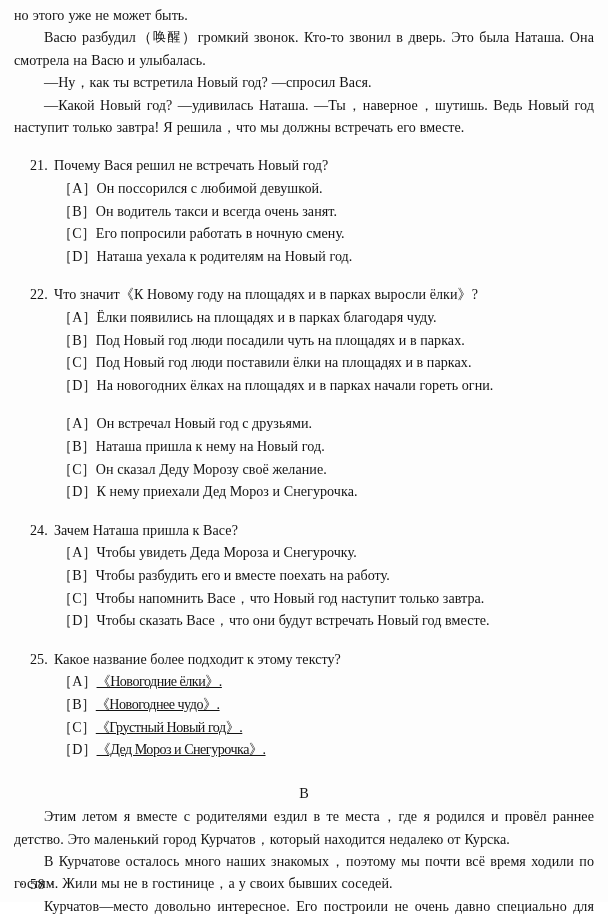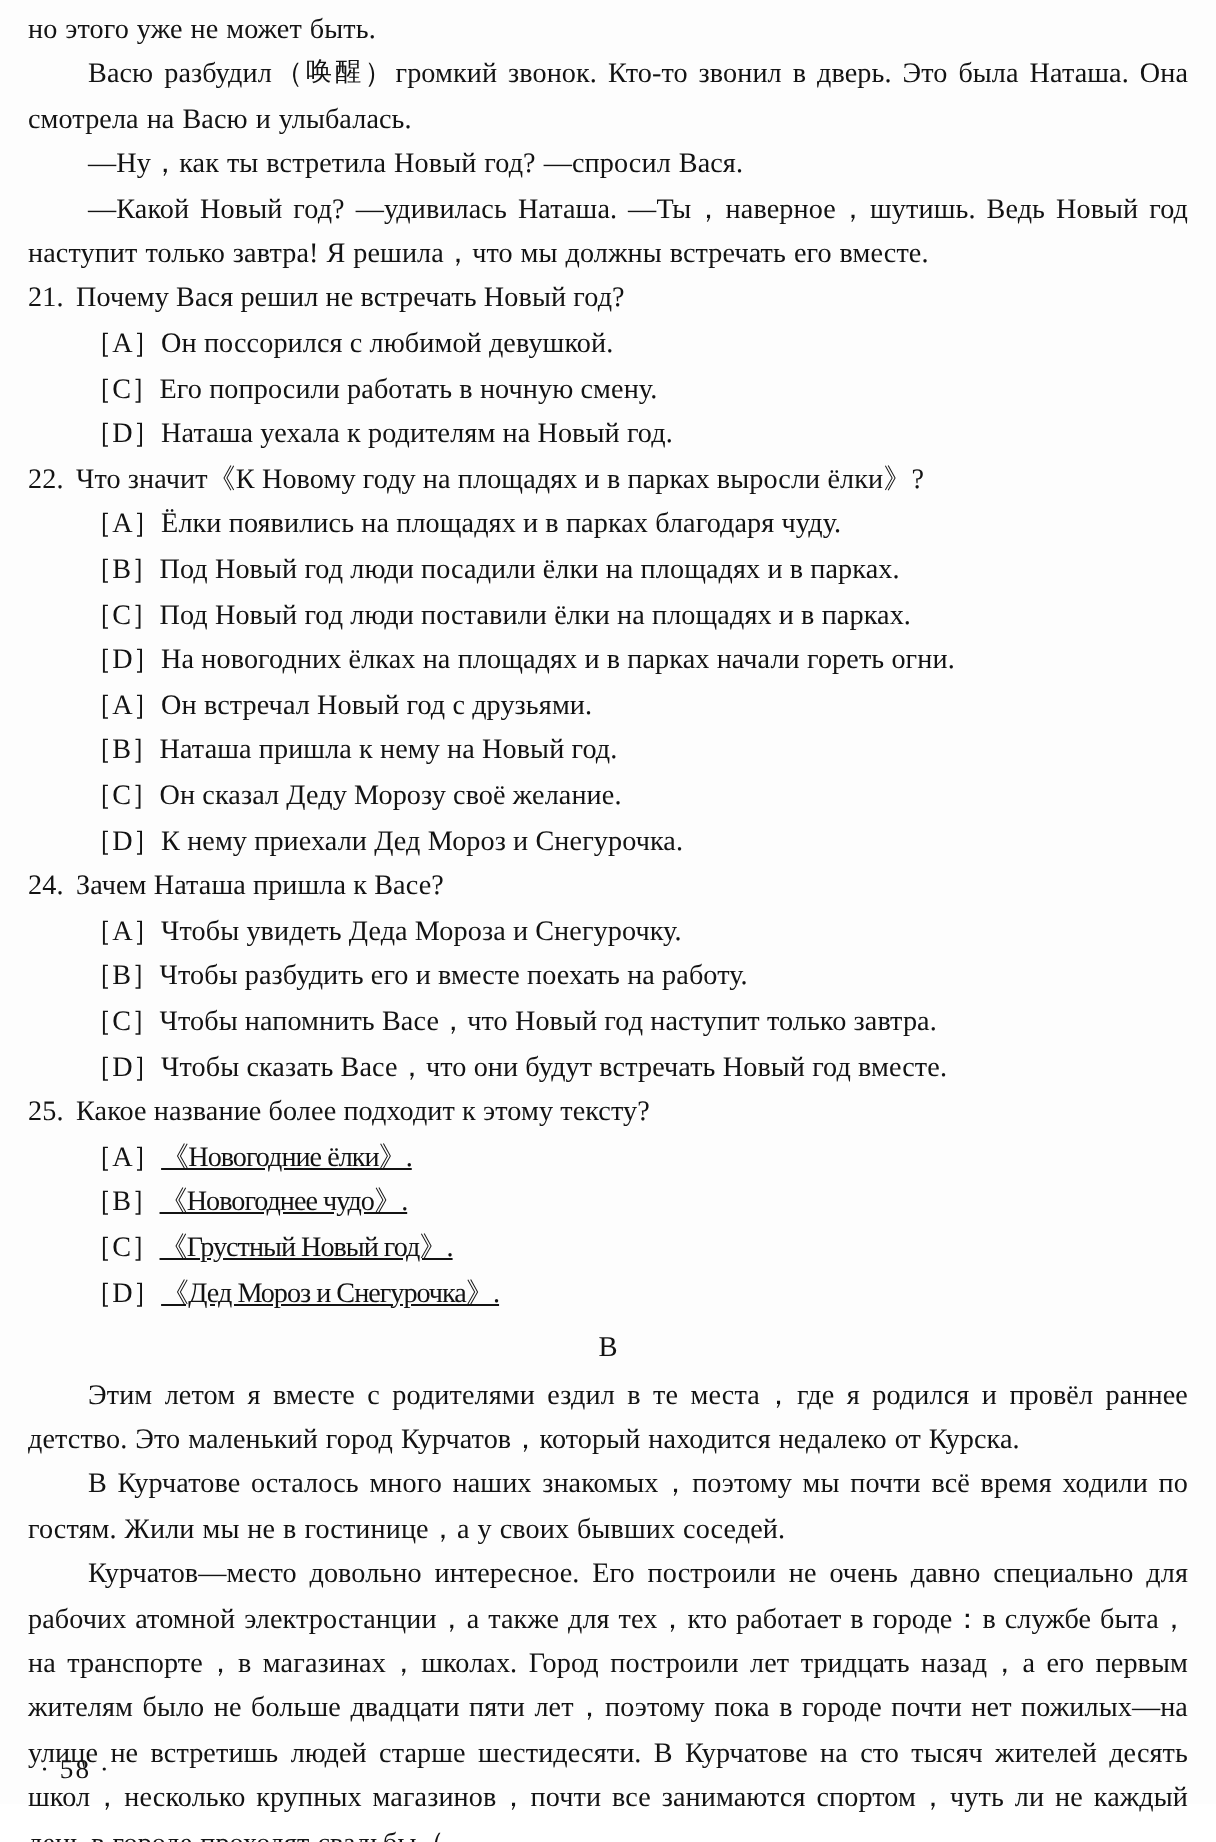--- a/index.html
+++ b/index.html
@@ -39,21 +39,21 @@
   .para.noindent {
     text-indent: 0;
   }
   .gloss {
     font-family: "DejaVu Sans", sans-serif;
     font-size: 13px;
     vertical-align: 1px;
   }
   
   .qblock {
-    margin: 0;
+    margin: 16px;
   }
   .qline {
     font-size: 14.1px;
     line-height: 22.6px;
     margin: 0;
     white-space: nowrap;
     letter-spacing: 0.05px;
   }
   .qnum {
     display: inline-block;
@@ -101,28 +101,29 @@
     <p class="para indent"><span>Васю разбудил（</span><span class="gloss">唤醒</span><span>）громкий звонок. Кто-то звонил в дверь. Это была Наташа. Она смотрела на Васю и улыбалась.</span></p>
 
     <p class="para indent">—Ну，как ты встретила Новый год? —спросил Вася.</p>
 
     <p class="para indent">—Какой Новый год? —удивилась Наташа. —Ты，наверное，шутишь. Ведь Новый год наступит только завтра! Я решила，что мы должны встречать его вместе.</p>
   </div>
 
   <div class="qblock">
     <p class="qline"><span class="qnum">21.</span><span>Почему Вася решил не встречать Новый год?</span></p>
     <p class="opt">［<span>A</span>］<span>Он поссорился с любимой девушкой.</span></p>
+    <p class="opt">［<span>B</span>］<span>Он водитель такси и всегда очень занят.</span></p>
     <p class="opt">［<span>C</span>］<span>Его попросили работать в ночную смену.</span></p>
     <p class="opt">［<span>D</span>］<span>Наташа уехала к родителям на Новый год.</span></p>
   </div>
 
   <div class="qblock">
     <p class="qline"><span class="qnum">22.</span><span>Что значит《К Новому году на площадях и в парках выросли ёлки》?</span></p>
     <p class="opt">［<span>A</span>］<span>Ёлки появились на площадях и в парках благодаря чуду.</span></p>
-    <p class="opt">［<span>B</span>］<span>Под Новый год люди посадили ёлки на площадях и в парках.</span></p>
+    <p class="opt">［<span>B</span>］<span>Под Новый год люди посадили чуть на площадях и в парках.</span></p>
     <p class="opt">［<span>C</span>］<span>Под Новый год люди поставили ёлки на площадях и в парках.</span></p>
     <p class="opt">［<span>D</span>］<span>На новогодних ёлках на площадях и в парках начали гореть огни.</span></p>
   </div>
 
   <div class="qblock">
     <p class="opt">［<span>A</span>］<span>Он встречал Новый год с друзьями.</span></p>
     <p class="opt">［<span>B</span>］<span>Наташа пришла к нему на Новый год.</span></p>
     <p class="opt">［<span>C</span>］<span>Он сказал Деду Морозу своё желание.</span></p>
     <p class="opt">［<span>D</span>］<span>К нему приехали Дед Мороз и Снегурочка.</span></p>
   </div>

